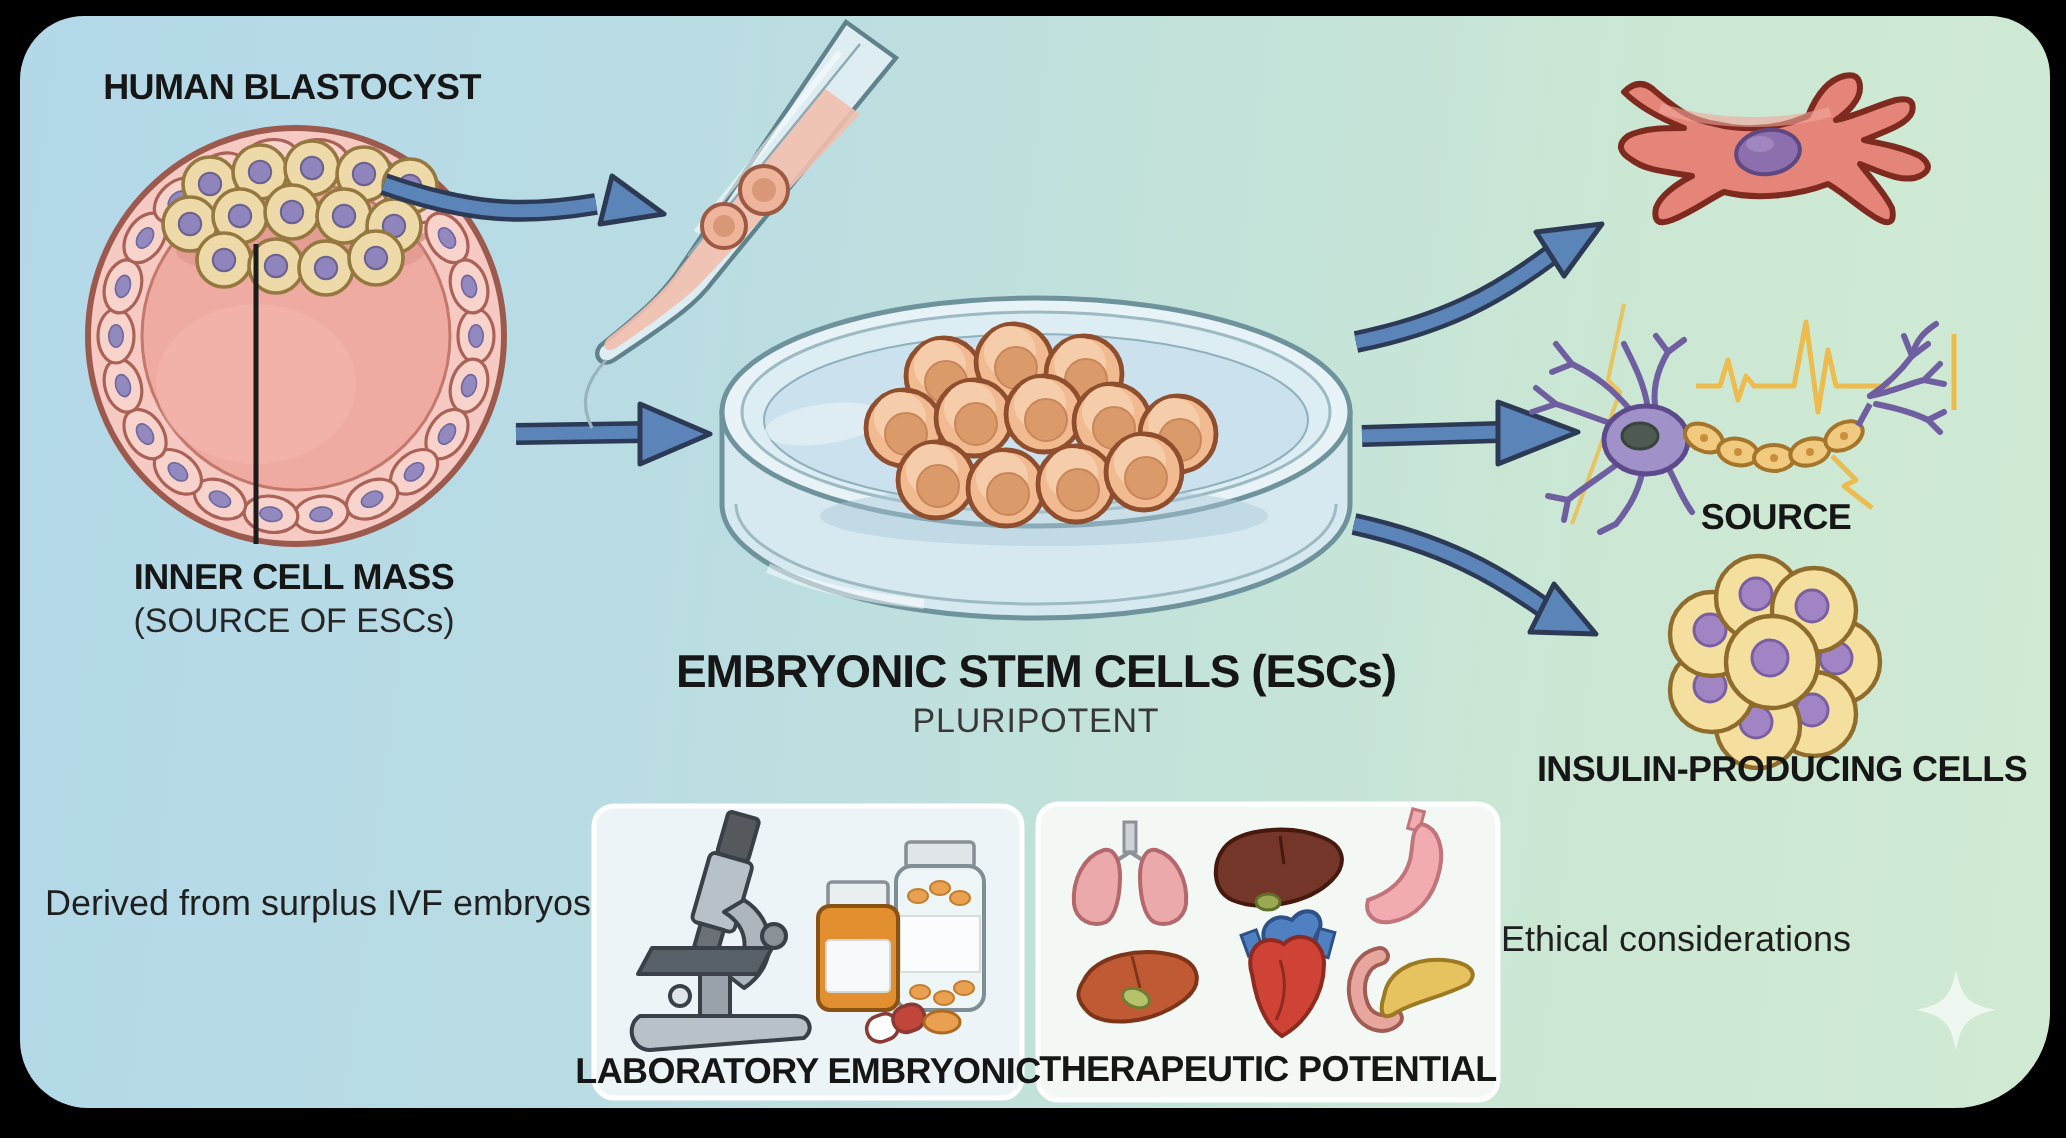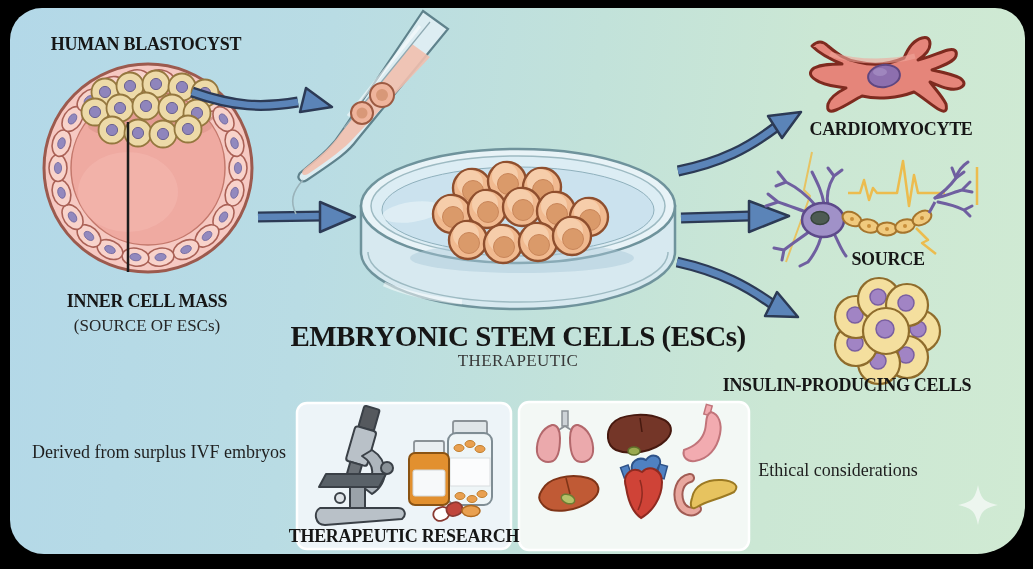--- a/index.html
+++ b/index.html
@@ -1,30 +1,30 @@
 <!DOCTYPE html>
 <html><head>
 <meta charset="utf-8">
 <style>
   html,body{margin:0;padding:0;background:#000;}
   .frame{position:relative;width:1033px;height:569px;background:#000;overflow:hidden;
          font-family:"Liberation Sans","DejaVu Sans",sans-serif;}
   .canvas{position:absolute;left:10px;top:8px;right:8px;bottom:15px;
           border-radius:32px 30px 48px 34px;overflow:hidden;
-          background:linear-gradient(97deg,#b3d8e8 0%,#b9dce4 30%,#c2e2da 55%,#cbe7d4 75%,#d0ead3 100%);font-family:Liberation Serif, serif;}
+          background:linear-gradient(97deg,#b3d8e8 0%,#b9dce4 30%,#c2e2da 55%,#cbe7d4 75%,#d0ead3 100%);}
   .scene{position:absolute;left:-10px;top:-8px;width:1033px;height:569px;}
   .scene svg{position:absolute;left:0;top:0;}
   .lbl{position:absolute;transform:translate(-50%,-50%);white-space:nowrap;
        color:#161616;text-align:center;}
   .b{font-weight:700;letter-spacing:-0.3px;}
   .t19{font-size:18px;} .t18{font-size:18px;}
-  .title{font-size:29px;letter-spacing:-0.5px;}
+  .title{font-size:23px;letter-spacing:-0.5px;}
   .sub{font-size:17px;font-weight:400;color:#383838;letter-spacing:0.4px;}
   .reg{font-weight:400;color:#1f1f1f;}
-  .src{font-weight:400;font-size:17px;color:#262626;margin-top:15px;}
+  .src{font-weight:400;font-size:17px;color:#262626;}
 </style>
 </head>
 <body>
 
 <div class="frame">
  <div class="canvas">
   <div class="scene">
 
    <svg width="1033" height="569" viewBox="0 0 1033 569">
     <defs>
@@ -291,30 +291,30 @@
     <g>
       <path d="M690,478 C680,480 676,492 680,503 C683,511 692,514 697,509" stroke="#a15c54" stroke-width="10" fill="none" stroke-linecap="round"></path>
       <path d="M690,478 C680,480 676,492 680,503 C683,511 692,514 697,509" stroke="#e8a79e" stroke-width="6" fill="none" stroke-linecap="round"></path>
       <path d="M692,498 C694,486 706,479 722,480 C734,481 740,486 734,492 C720,499 706,501 697,507 C690,511 690,504 692,498 Z" fill="#e7c35f" stroke="#9c7a23" stroke-width="2"></path>
     </g>
 
     <path d="M978,485 C981,499 984,502 998,505 C984,508 981,511 978,525 C975,511 972,508 958,505 C972,502 975,499 978,485 Z" fill="#eef7f0" opacity="0.95"></path>
    </svg>
 
    <div class="lbl b t19" style="left:146px;top:44px;">HUMAN BLASTOCYST</div>
-   <div class="lbl b t18" style="left:147px;top:289px;margin-top:12px;">INNER CELL MASS</div>
+   <div class="lbl b t18" style="left:147px;top:289px;">INNER CELL MASS</div>
    <div class="lbl src" style="left:147px;top:311px;">(SOURCE OF ESCs)</div>
 
    <div class="lbl b title" style="left:518px;top:336px;">EMBRYONIC STEM CELLS (ESCs)</div>
-   <div class="lbl sub" style="left:518px;top:361px;">THERAPEUTIC</div>
-
-   <div class="lbl b t18" style="left:891px;top:129px;">CARDIOMYOCYTE</div>
+   <div class="lbl sub" style="left:518px;top:361px;">PLURIPOTENT</div>
+
    <div class="lbl b t18" style="left:888px;top:259px;">SOURCE</div>
-   <div class="lbl b t18" style="left:847px;top:385px;">INSULIN-PRODUCING CELLS</div>
+   <div class="lbl b t18" style="left:891px;top:385px;">INSULIN-PRODUCING CELLS</div>
 
    <div class="lbl reg t18" style="left:159px;top:452px;">Derived from surplus IVF embryos</div>
    <div class="lbl reg t18" style="left:838px;top:470px;">Ethical considerations</div>
 
-   <div class="lbl b t19" style="left:404px;top:536px;">THERAPEUTIC RESEARCH</div>
+   <div class="lbl b t19" style="left:404px;top:536px;">LABORATORY EMBRYONIC</div>
+   <div class="lbl b t19" style="left:634px;top:535px;">THERAPEUTIC POTENTIAL</div>
 
   </div>
  </div>
 </div>
 
 </body></html>

